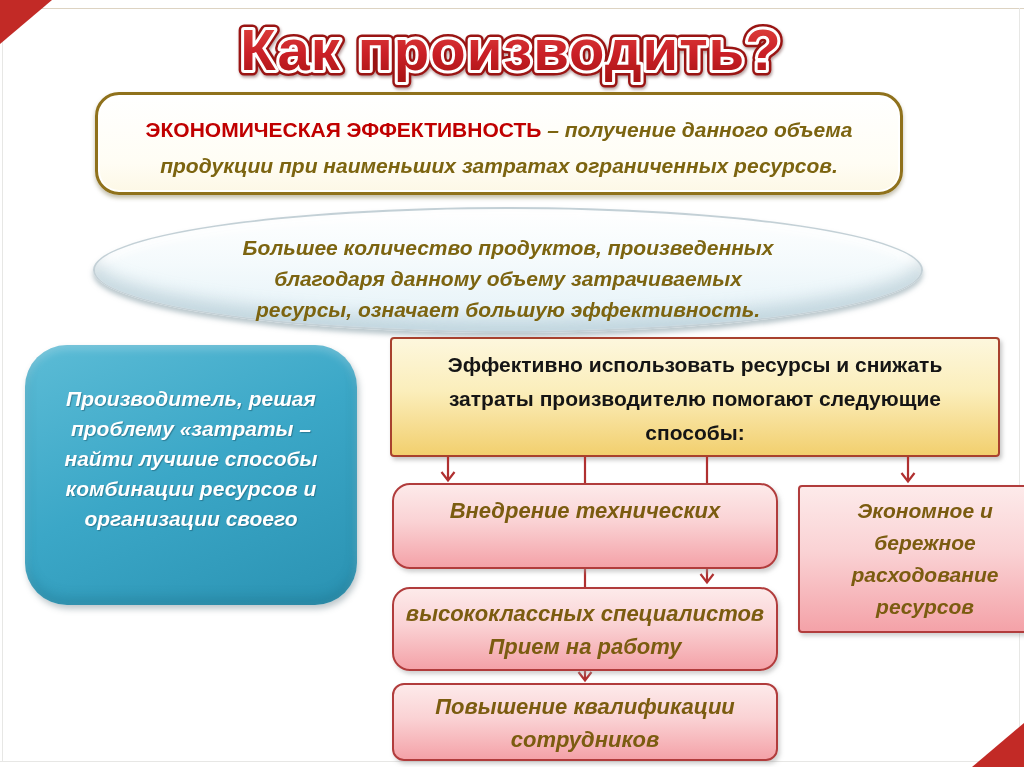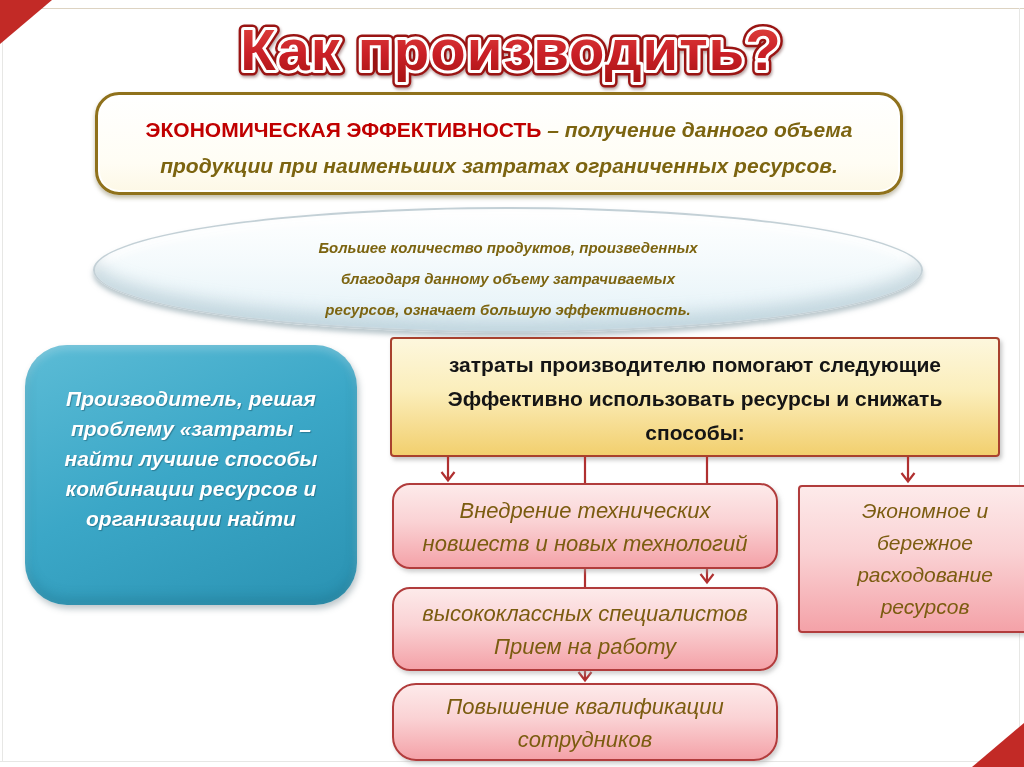--- a/index.html
+++ b/index.html
@@ -31,21 +31,21 @@
   .def-box .ln{font-size:21px;font-weight:bold;line-height:36px;}
   .def-term{color:#c00000;font-style:normal;}
   .olive{color:#7c6410;font-style:italic;}
 
   
   .ellipse{left:93px;top:207px;width:830px;height:126px;box-sizing:border-box;
     border-radius:50%;border:2px solid #c3d0d6;
     background:linear-gradient(180deg,#ffffff 0%,#f4fafc 45%,#e3f1f7 100%);
     box-shadow:0 4px 5px rgba(120,145,155,.5), inset 0 -12px 16px rgba(140,170,185,.38), inset 0 6px 8px rgba(255,255,255,.95);
     text-align:center;padding-top:23px;}
-  .ellipse .ln{font-size:15px;font-weight:bold;font-style:italic;color:#7c6410;line-height:31px;}
+  .ellipse .ln{font-size:21px;font-weight:bold;font-style:italic;color:#7c6410;line-height:31px;}
 
   
   .blue-box{left:25px;top:345px;width:332px;height:260px;box-sizing:border-box;
     border-radius:42px;
     background:linear-gradient(155deg,#5cbcd6 0%,#3ba7c7 48%,#2a92b2 100%);
     box-shadow:2px 4px 6px rgba(110,130,140,.45), inset 0 -8px 12px rgba(20,90,110,.25), inset 0 4px 8px rgba(255,255,255,.25);
     text-align:center;padding-top:39px;}
   .blue-box .ln{font-size:21px;font-weight:bold;font-style:italic;color:#ffffff;line-height:30px;
     text-shadow:1px 1px 1px rgba(30,90,110,.55);}
 
@@ -55,24 +55,24 @@
     background:linear-gradient(180deg,#fdf7dd 0%,#fbeebb 45%,#f2cf6e 100%);
     box-shadow:2px 3px 4px rgba(150,150,150,.55);
     text-align:center;padding-top:9px;}
   .yellow-box .ln{font-size:21px;font-weight:bold;color:#151515;line-height:34px;}
 
   
   .pink{box-sizing:border-box;border:2px solid #b13c3c;
     background:linear-gradient(180deg,#fdeaea 0%,#fad2d4 45%,#f4a2a8 100%);
     box-shadow:2px 3px 4px rgba(160,160,160,.5);
     text-align:center;}
-  .pink .ln{font-size:22px;font-weight:normal;font-style:italic;color:#7b5c10;line-height:33px;}
+  .pink .ln{font-size:22px;font-weight:bold;font-style:italic;color:#7b5c10;line-height:33px;}
   .pink-1{left:392px;top:483px;width:386px;height:86px;border-radius:18px;padding-top:9px;}
   .pink-2{left:392px;top:587px;width:386px;height:84px;border-radius:18px;padding-top:8px;}
-  .pink-3{left:392px;top:683px;width:386px;height:78px;border-radius:24px;padding-top:5px;}
+  .pink-3{left:392px;top:683px;width:386px;height:78px;border-radius:12px;padding-top:5px;}
   .pink-r{left:798px;top:485px;width:254px;height:148px;border-radius:4px;padding-top:8px;}
   .pink-r .ln{font-size:21px;line-height:32px;}
 
   .connectors{left:0;top:0;pointer-events:none;}
 </style>
 </head>
 <body>
 
 <div class="abs frame-top"></div>
 <div class="abs frame-left"></div>
@@ -96,34 +96,34 @@
 </svg>
 
 <div class="abs def-box">
   <div class="ln"><span class="def-term">ЭКОНОМИЧЕСКАЯ ЭФФЕКТИВНОСТЬ</span><span class="olive"> – получение данного объема</span></div>
   <div class="ln olive">продукции при наименьших затратах ограниченных ресурсов.</div>
 </div>
 
 <div class="abs ellipse">
   <div class="ln">Большее количество продуктов, произведенных</div>
   <div class="ln">благодаря данному объему затрачиваемых</div>
-  <div class="ln">ресурсов, означает большую эффективность.</div>
+  <div class="ln">ресурсы, означает большую эффективность.</div>
 </div>
 
 <div class="abs blue-box">
   <div class="ln">Производитель, решая</div>
   <div class="ln">проблему «затраты –</div>
   <div class="ln">найти лучшие способы</div>
   <div class="ln">комбинации ресурсов и</div>
-  <div class="ln">организации найти</div>
+  <div class="ln">организации своего</div>
 </div>
 
 <div class="abs yellow-box">
+  <div class="ln">Эффективно использовать ресурсы и снижать</div>
   <div class="ln">затраты производителю помогают следующие</div>
-  <div class="ln">Эффективно использовать ресурсы и снижать</div>
   <div class="ln">способы:</div>
 </div>
 
 <svg class="abs connectors" width="1024" height="767" viewBox="0 0 1024 767">
   <g stroke="#b03030" stroke-width="2.2" fill="none">
 
     <path d="M448,457 V479"></path>
     <polyline points="441.5,472 448,480.5 454.5,472"></polyline>
 
     <path d="M585,457 V483"></path>
@@ -135,21 +135,20 @@
     <path d="M707,569 V581"></path>
     <polyline points="700.5,574 707,582.5 713.5,574"></polyline>
 
     <path d="M908,457 V480"></path>
     <polyline points="901.5,473 908,481.5 914.5,473"></polyline>
   </g>
 </svg>
 
 <div class="abs pink pink-1">
   <div class="ln">Внедрение технических</div>
-  <div class="ln">новшеств и новых технологий</div>
 </div>
 
 <div class="abs pink pink-2">
   <div class="ln">высококлассных специалистов</div>
   <div class="ln">Прием на работу</div>
 </div>
 
 <div class="abs pink pink-3">
   <div class="ln">Повышение квалификации</div>
   <div class="ln">сотрудников</div>

